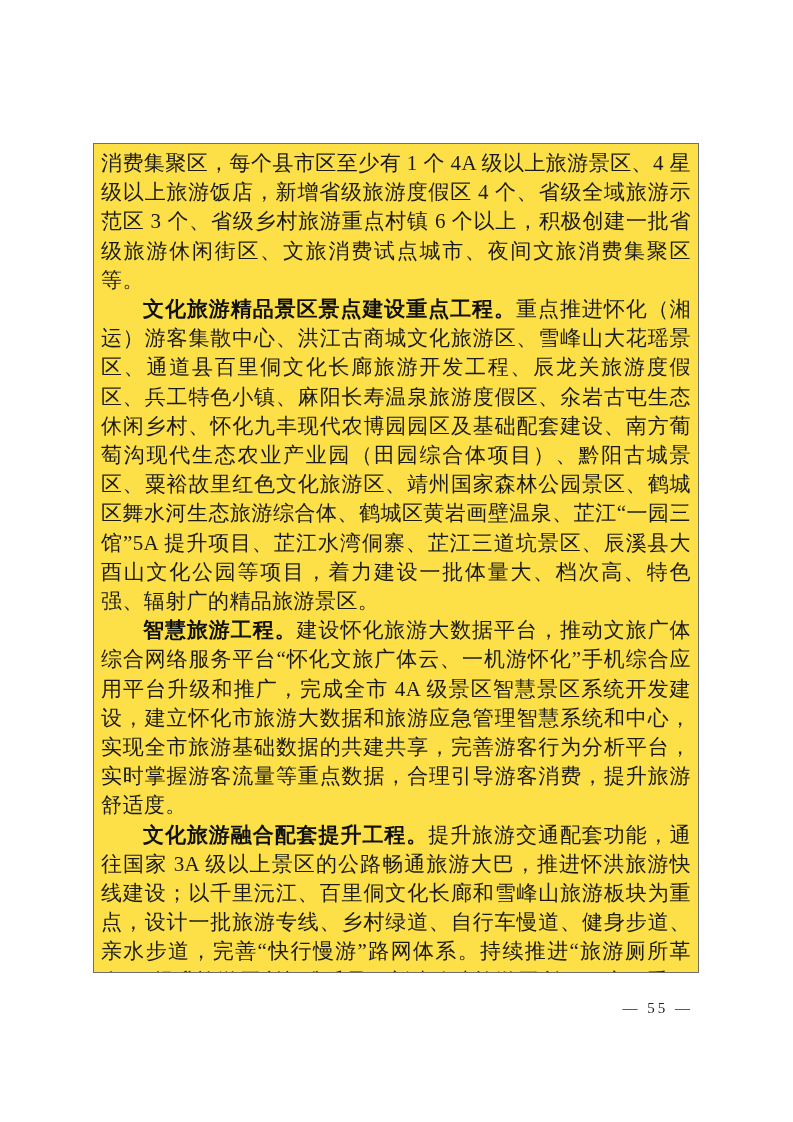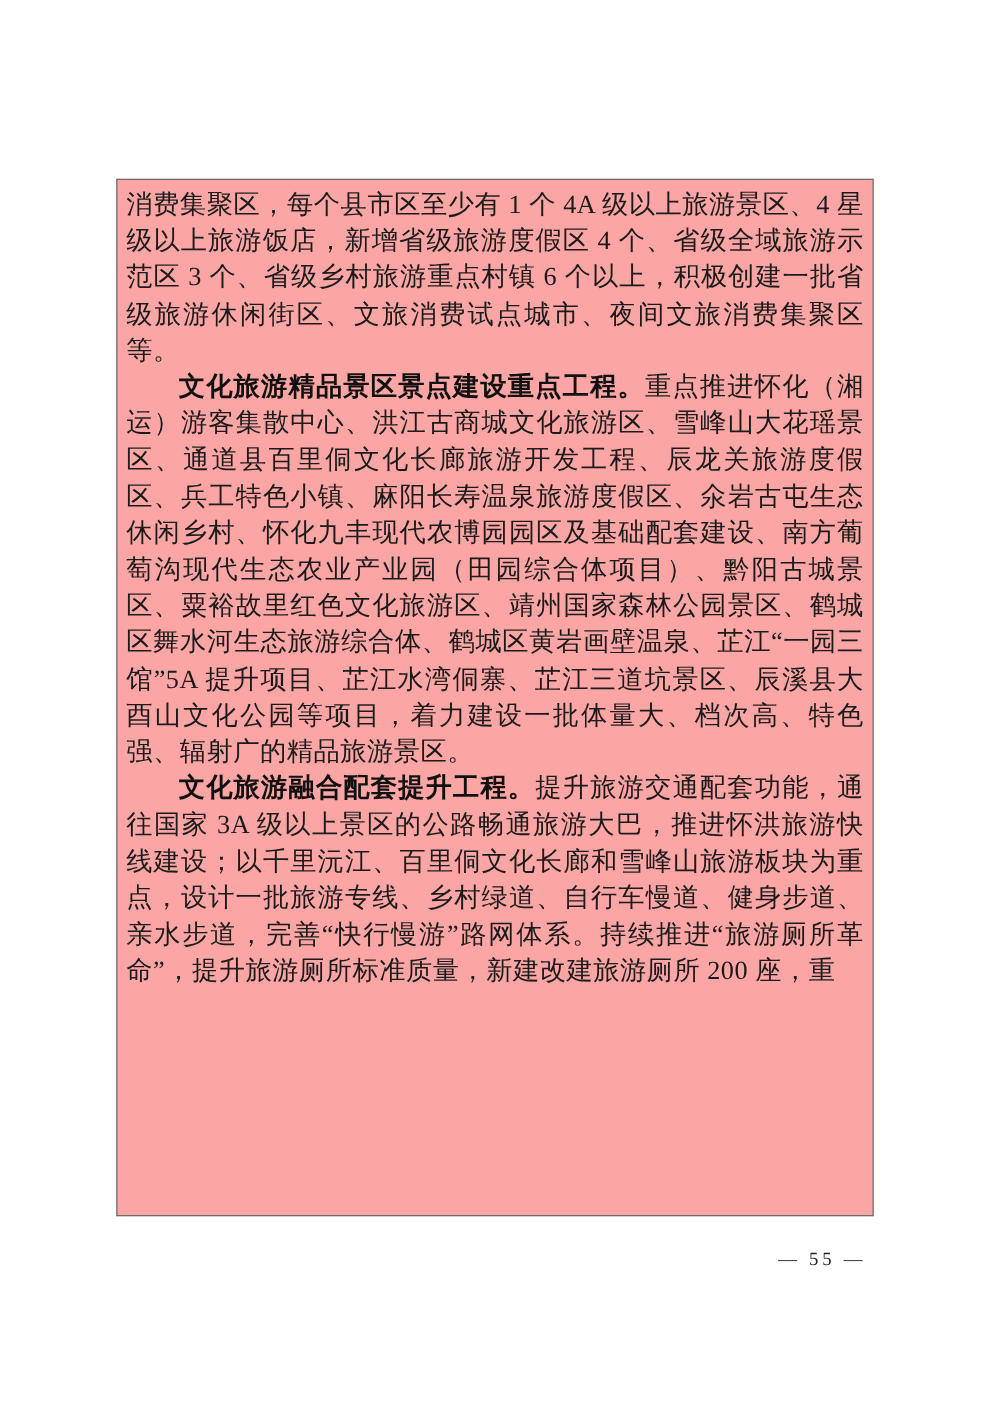--- a/index.html
+++ b/index.html
@@ -14,21 +14,21 @@
   .text-frame {
     position: absolute;
     left: 93px;
     top: 143px;
     width: 606px;
     height: 830px;
     box-sizing: border-box;
     border: 1px solid #6e6e6e;
     padding: 5px 7px 4px 7px;
     overflow: hidden;
-    background: #fca5a5;
+    background: #fde047;
   }
   .para {
     margin: 0;
     font-size: 21px;
     line-height: 29.2px;
     color: #1b1b1b;
     text-align: justify;
     text-justify: inter-ideograph;
     letter-spacing: 0.4px;
     word-break: break-all;
@@ -52,18 +52,19 @@
 </head>
 <body>
 
 <div class="text-frame">
 
   <p class="para"><span>消费集聚区，每个县市区至少有 1 个 4A 级以上旅游景区、4 星级以上旅游饭店，新增省级旅游度假区 4 个、省级全域旅游示范区 3 个、省级乡村旅游重点村镇 6 个以上，积极创建一批省级旅游休闲街区、文旅消费试点城市、夜间文旅消费集聚区等。</span></p>
 
   <p class="para indent"><b>文化旅游精品景区景点建设重点工程。</b><span>重点推进怀化（湘运）游客集散中心、洪江古商城文化旅游区、雪峰山大花瑶景区、通道县百里侗文化长廊旅游开发工程、辰龙关旅游度假区、兵工特色小镇、麻阳长寿温泉旅游度假区、氽岩古屯生态休闲乡村、怀化九丰现代农博园园区及基础配套建设、南方葡萄沟现代生态农业产业园（田园综合体项目）、黔阳古城景区、粟裕故里红色文化旅游区、靖州国家森林公园景区、鹤城区舞水河生态旅游综合体、鹤城区黄岩画壁温泉、芷江“一园三馆”5A 提升项目、芷江水湾侗寨、芷江三道坑景区、辰溪县大酉山文化公园等项目，着力建设一批体量大、档次高、特色强、辐射广的精品旅游景区。</span></p>
 
 
+  <p class="para indent"><b>智慧旅游工程。</b><span>建设怀化旅游大数据平台，推动文旅广体综合网络服务平台“怀化文旅广体云、一机游怀化”手机综合应用平台升级和推广，完成全市 4A 级景区智慧景区系统开发建设，建立怀化市旅游大数据和旅游应急管理智慧系统和中心，实现全市旅游基础数据的共建共享，完善游客行为分析平台，实时掌握游客流量等重点数据，合理引导游客消费，提升旅游舒适度。</span></p>
 
   <p class="para indent"><b>文化旅游融合配套提升工程。</b><span>提升旅游交通配套功能，通往国家 3A 级以上景区的公路畅通旅游大巴，推进怀洪旅游快线建设；以千里沅江、百里侗文化长廊和雪峰山旅游板块为重点，设计一批旅游专线、乡村绿道、自行车慢道、健身步道、亲水步道，完善“快行慢游”路网体系。持续推进“旅游厕所革命”，提升旅游厕所标准质量，新建改建旅游厕所 200 座，重</span></p>
 
 </div>
 
 <div class="page-number">— 55 —</div>
 
 </body></html>

